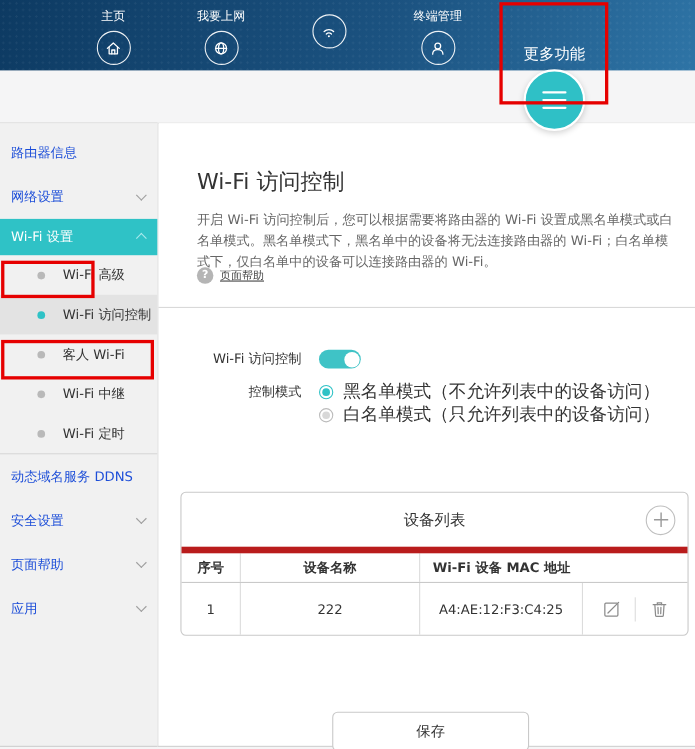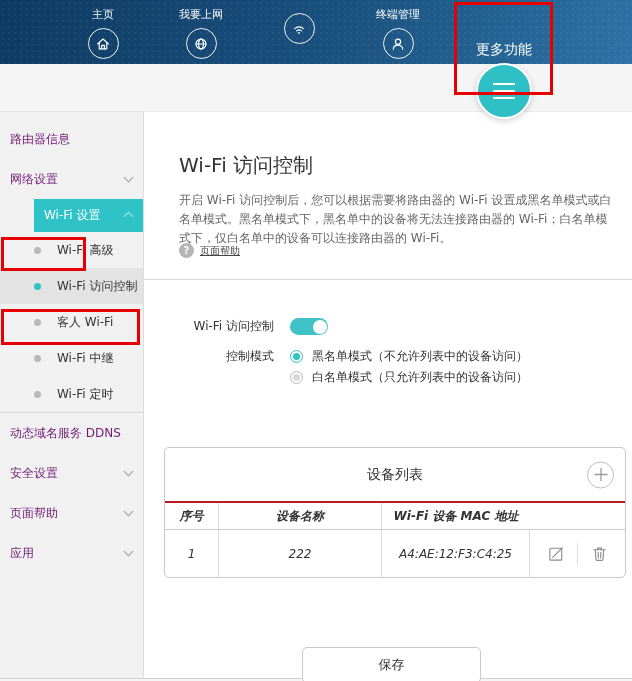--- a/index.html
+++ b/index.html
@@ -35,22 +35,22 @@
   }
   .more-circle .bar{ width:22px; height:2.5px; background:#fff; border-radius:1px; }
 
   
   .sidebar{
     position:absolute; left:0; top:111px; width:143px; height:568px;
     background:#f1f1f1; border-top:1px solid #e3e3e3; border-bottom:1px solid #cfcfcf;
     padding-top:7px; z-index:2;
   }
   .side-item{ height:40px; display:flex; align-items:center; padding:0 10px;
-    font-size:12px; color:#701a75; position:relative; cursor:pointer; }
-  .side-item.teal{ height:33px; background:#2fc2c6; color:#fff;margin-left:34px; }
+    font-size:12px; color:#1d4ed8; position:relative; cursor:pointer; }
+  .side-item.teal{ height:33px; background:#2fc2c6; color:#fff; }
   .chev{ display:inline-block; width:7px; height:7px;
     border-right:1.5px solid #9f9f9f; border-bottom:1.5px solid #9f9f9f;
     position:absolute; right:11px; }
   .chev.down{ transform:rotate(45deg); top:15px; }
   .chev.up{ transform:rotate(-135deg); top:14px; border-color:#a9e9ec; }
   .sub-item{ height:36px; display:flex; align-items:center; padding-left:34px;
     font-size:12px; color:#333; cursor:pointer; }
   .sub-item .bullet{ width:7px; height:7px; border-radius:50%; background:#b9b9b9;
     margin-right:16px; flex:none; }
   .sub-item.active{ background:#e3e3e3; }
@@ -80,44 +80,44 @@
   .row .lbl{ width:130px; text-align:right; font-size:12px; color:#333;
     margin-right:16px; flex:none; }
   .row-toggle{ top:206px; align-items:center; }
   .toggle{ width:38px; height:17px; border-radius:9px; background:#3fc3c6;
     position:relative; cursor:pointer; }
   .toggle .knob{ position:absolute; right:1.5px; top:1.5px; width:14px; height:14px;
     border-radius:50%; background:#fff; }
   .row-mode{ top:236px; align-items:flex-start; }
   .row-mode .lbl{ line-height:17px;padding-left:16px; }
   .radio-group{ display:flex; flex-direction:column; gap:4px; }
-  .radio-opt{ display:flex; align-items:center; height:17px; font-size:12px;
+  .radio-opt{ display:flex; align-items:center; height:17px; font-size:16px;
     color:#333; cursor:pointer; }
   .radio{ width:13px; height:13px; border-radius:50%; position:relative;
     margin-right:9px; flex:none; }
   .radio.sel{ border:1.5px solid #2fc2c6; }
   .radio.sel::after{ content:""; position:absolute; left:2px; top:2px; right:2px;
     bottom:2px; border-radius:50%; background:#2fc2c6; }
   .radio.unsel{ border:1.5px solid #bbb; }
   .radio.unsel::after{ content:""; position:absolute; left:2px; top:2px; right:2px;
     bottom:2px; border-radius:50%; background:#d8d8d8; }
 
   
   .table-card{ position:absolute; left:20px; top:335px; width:462px;
     border:1px solid #c9c9c9; border-radius:5px; background:#fff; }
   .table-title-row{ height:55px; display:flex; align-items:center;
-    justify-content:center; position:relative; border-bottom:2px solid #b91c1c;
+    justify-content:center; position:relative; border-bottom:6px solid #b91c1c;
     font-size:14px; color:#333; }
   .plus-btn{ position:absolute; right:11px; top:50%; transform:translateY(-50%);
     width:27px; height:27px; border:1px solid #bfbfbf; border-radius:50%;
     background:#fff; display:flex; align-items:center; justify-content:center;
     cursor:pointer; }
   .plus-btn svg{ stroke:#9a9a9a; stroke-width:1.3; }
   .tgrid{ display:grid; grid-template-columns:54px 163px 148px 1fr;
-    align-items:center;font-style:italic; }
+    align-items:center; }
   .table-head{ height:27px; border-bottom:1px solid #c9c9c9; font-size:12px;
     font-weight:bold; color:#333; }
   .table-head > div, .table-row > div{ height:100%; display:flex;
     align-items:center; justify-content:center; border-right:1px solid #dcdcdc; }
   .table-head > div:last-child, .table-row > div:last-child{ border-right:none; }
   .table-row{ height:47px; font-size:12px; color:#333; }
   .ops{ gap:0; }
   .icon-btn{ width:26px; height:26px; display:flex; align-items:center;
     justify-content:center; cursor:pointer; background:none; border:none; }
   .icon-btn svg{ stroke:#8c8c8c; fill:none; stroke-width:1.2; stroke-linecap:round; }

